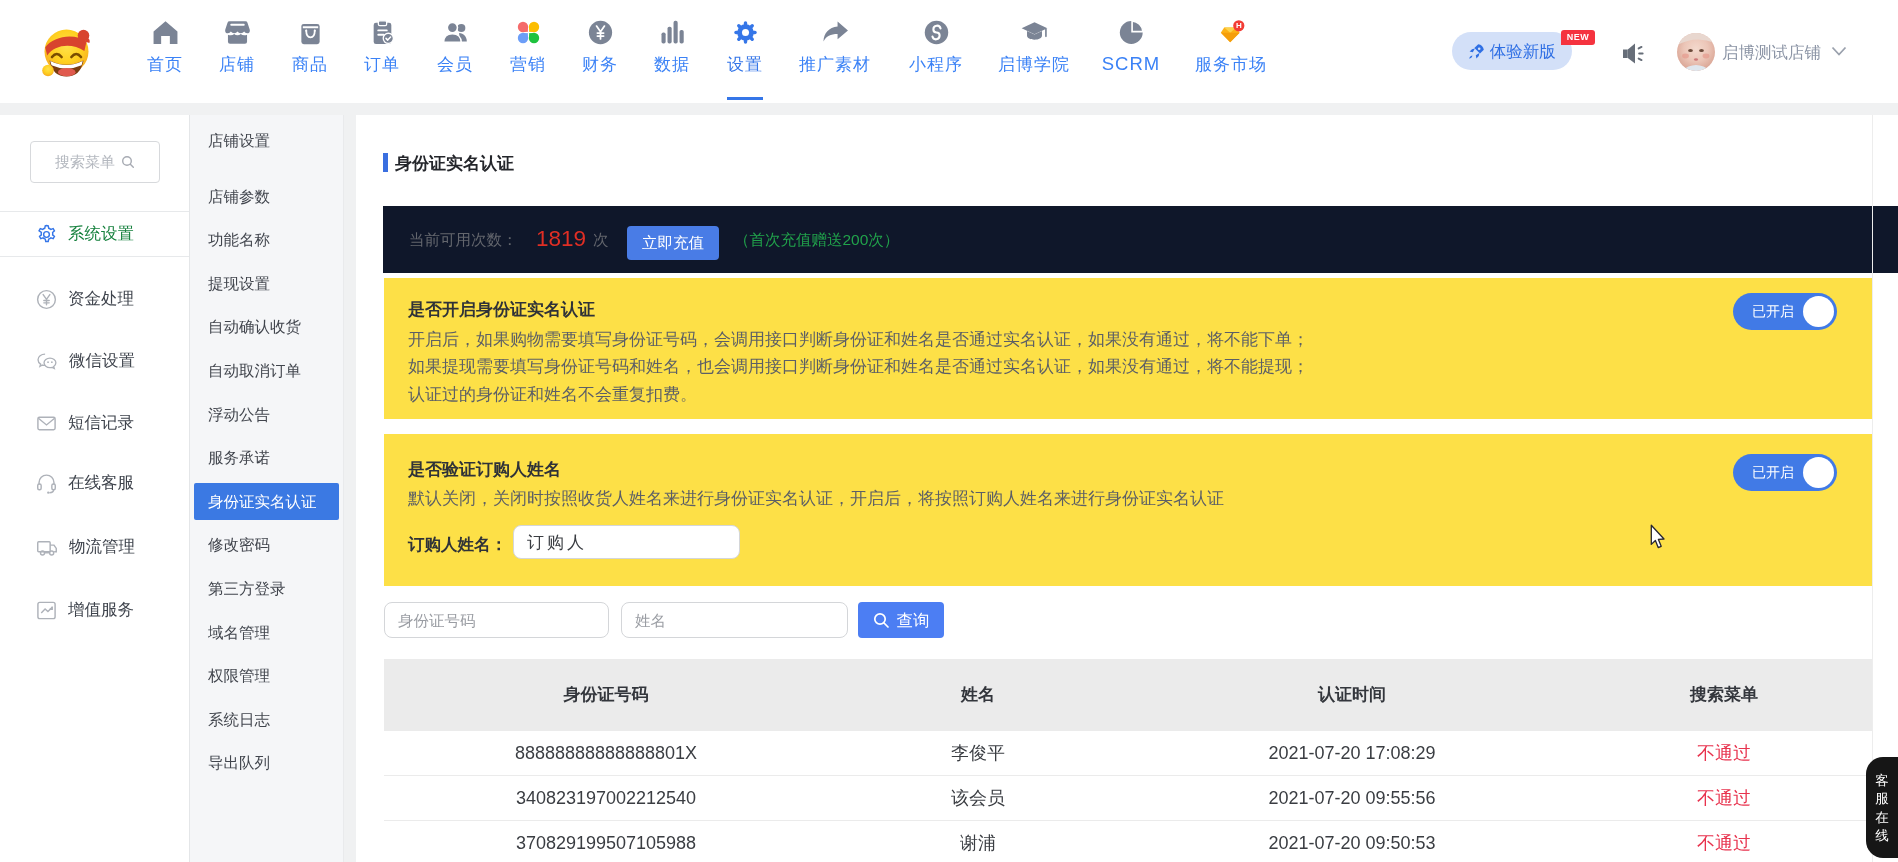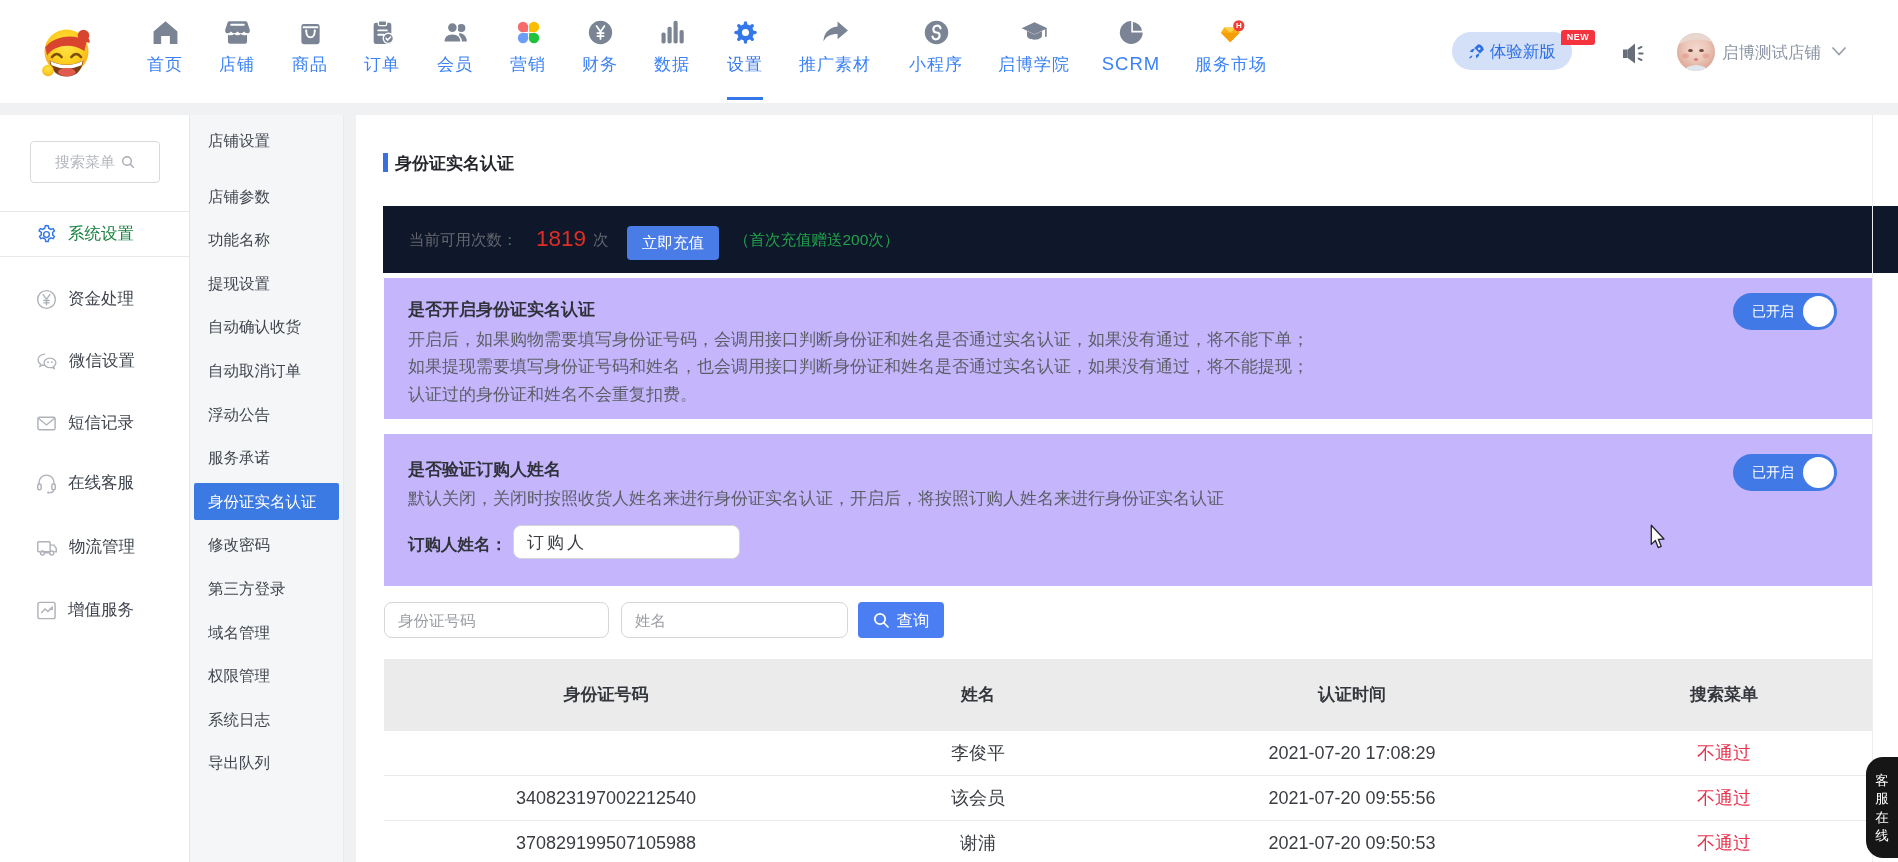--- a/index.html
+++ b/index.html
@@ -32,21 +32,21 @@
 .m1.active span { color:#15803d; }
 
 #col2 { position:absolute; left:190px; top:115px; width:154px; height:747px; background:#f5f6f8; border-right:1px solid #e9eaec; }
 #colgap { position:absolute; left:344px; top:115px; width:12px; height:747px; background:#f0f1f2; }
 .m2 { position:absolute; left:18px; width:136px; font-size:15.5px; color:#41454d; }
 .m2.on { left:4px; width:145px; background:#3b79e3; color:#fff; text-align:left; border-radius:2px; }
 
 
 #card { position:absolute; left:356px; top:115px; width:1517px; height:747px; background:#fff; }
 #rightline { position:absolute; left:1872px; top:115px; width:1px; height:747px; background:#ededed; }
-.sect { position:absolute; left:28px; width:1488px; background:#c4b5fd; }
+.sect { position:absolute; left:28px; width:1488px; background:#fde047; }
 h4.st { font-size:17px; color:#2f3238; font-weight:bold; }
 .desc { font-size:17px; color:#5c5f66; }
 
 .toggle { position:absolute; left:1349px; width:104px; height:37px; background:#417ae6; border-radius:19px; }
 .toggle .tx { position:absolute; left:19px; top:0; line-height:37px; color:#fff; font-size:14px; }
 .toggle .knob { position:absolute; right:3px; top:3px; width:31px; height:31px; background:#fff; border-radius:50%; }
 
 .inp { position:absolute; border:1px solid #d4d6d9; border-radius:8px; background:#fff; font-size:15.5px; color:#9a9da3; line-height:34px; padding-left:13px; }
 
 
@@ -412,20 +412,21 @@
           <path d="m11 11 4 4" stroke="#fff" stroke-width="1.7" stroke-linecap="round"></path>
         </svg>查询</div>
 
   <div id="thead">
     <span class="thc" style="left:222px">身份证号码</span>
     <span class="thc" style="left:594px">姓名</span>
     <span class="thc" style="left:968px">认证时间</span>
     <span class="thc" style="left:1340px">搜索菜单</span>
   </div>
   <div class="trow" style="top:616px;border-bottom:1px solid #ebebeb">
+    <span class="tdc num" style="left:222px">88888888888888801X</span>
         <span class="tdc" style="left:594px">李俊平</span>
     <span class="tdc num" style="left:968px">2021-07-20 17:08:29</span>
         <span class="tdc red" style="left:1340px">不通过</span>
   </div>
   <div class="trow" style="top:661px;border-bottom:1px solid #ebebeb">
     <span class="tdc num" style="left:222px">340823197002212540</span>
         <span class="tdc" style="left:594px">该会员</span>
     <span class="tdc num" style="left:968px">2021-07-20 09:55:56</span>
         <span class="tdc red" style="left:1340px">不通过</span>
   </div>

